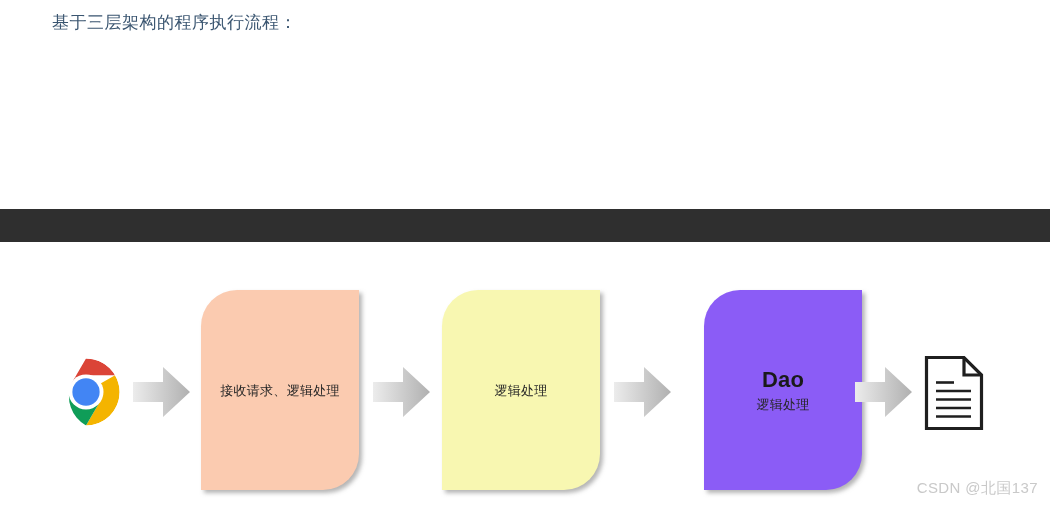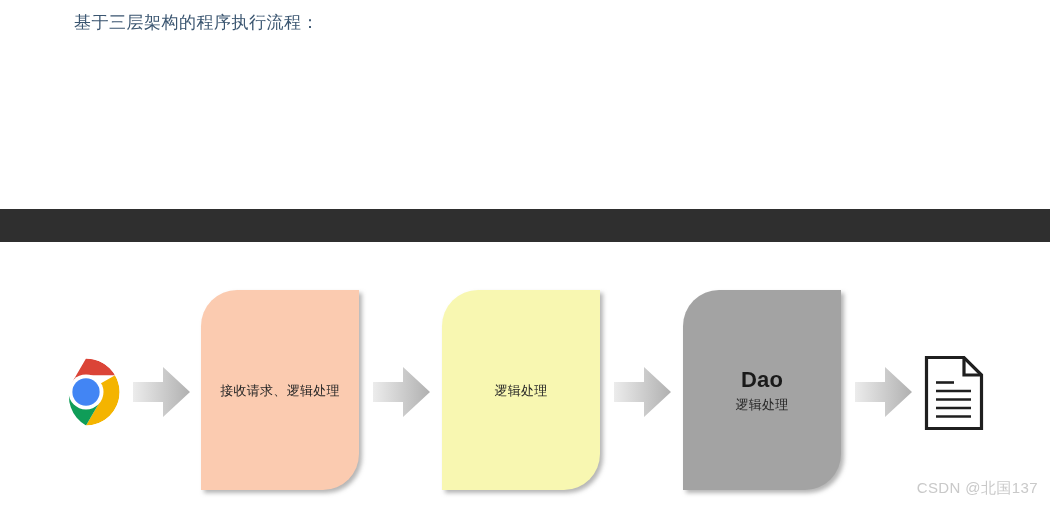--- a/index.html
+++ b/index.html
@@ -18,21 +18,20 @@
   
   .page-title {
     position: absolute;
     left: 52px;
     top: 11px;
     font-size: 17px;
     line-height: 24px;
     color: #3a5570;
     letter-spacing: 0.5px;
     white-space: nowrap;
-    margin-left: 22px;
   }
 
   
   .dark-band {
     position: absolute;
     left: 0;
     top: 209px;
     width: 1050px;
     height: 33px;
     background: #2f2f2f;
@@ -77,22 +76,22 @@
   }
   .box-controller {
     left: 201px;
     background: #fbcbb0;
   }
   .box-service {
     left: 442px;
     background: #f8f7b1;
   }
   .box-dao {
-    left: 683px;
-    background: #a3a3a3;
+    left: 704px;
+    background: #8b5cf6;
   }
   .layer-title {
     font-size: 22px;
     font-weight: bold;
     color: #1a1a1a;
     line-height: 28px;
     letter-spacing: 0.2px;
   }
   .layer-sub {
     font-size: 13px;

